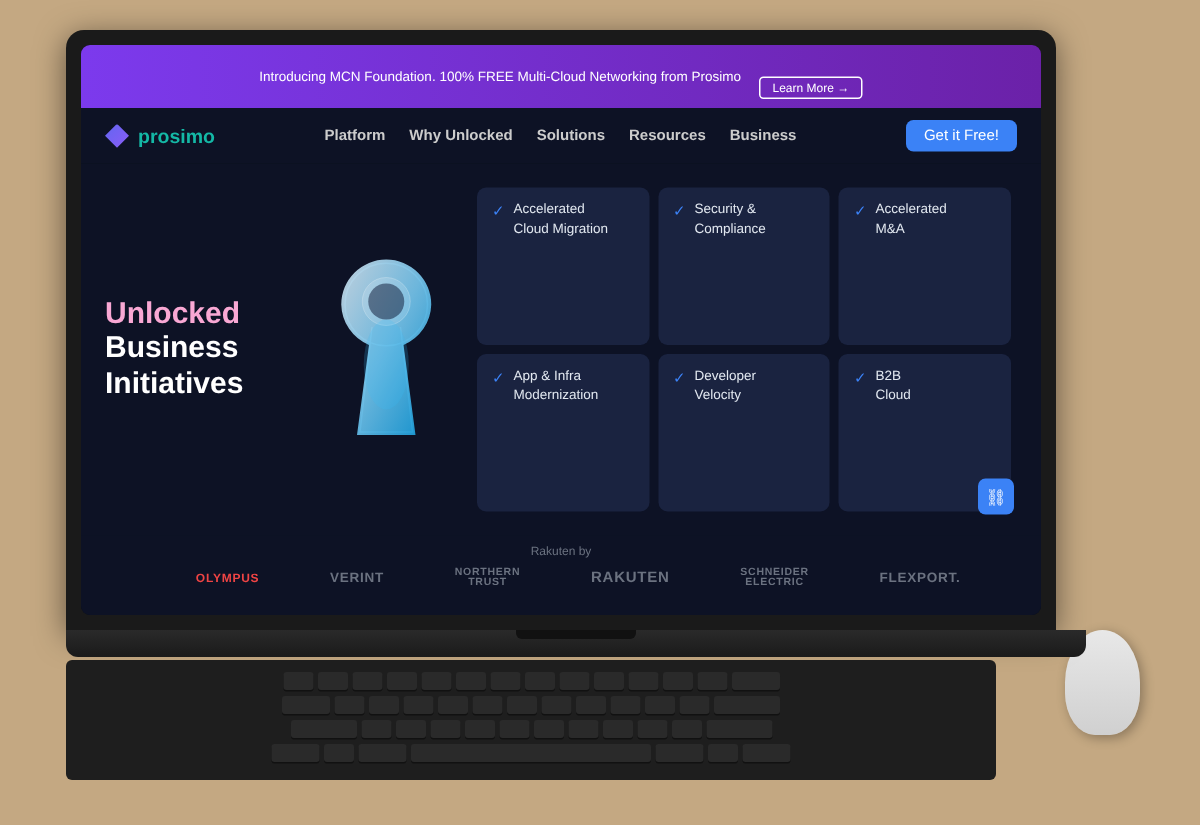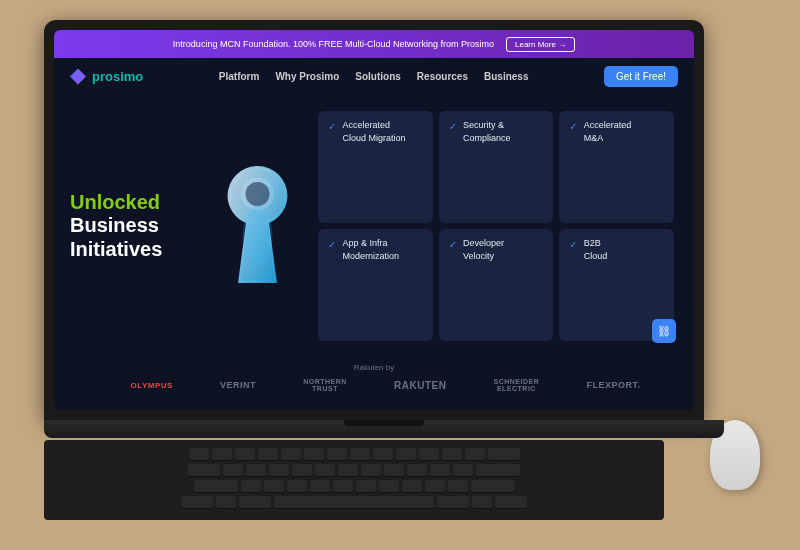--- a/index.html
+++ b/index.html
@@ -52,20 +52,21 @@
       background: transparent;
       border: 1px solid #fff;
       color: #fff;
       font-size: 8px;
       padding: 2px 8px;
       border-radius: 3px;
       cursor: pointer;
       display: flex;
       align-items: center;
       gap: 4px;
+      margin-top: 15px;
     }
 
     
     .navbar {
       background: #0d1225;
       padding: 8px 16px;
       display: flex;
       align-items: center;
       justify-content: space-between;
       min-height: 36px;
@@ -126,21 +127,21 @@
       width: 130px;
       min-width: 130px;
     }
     .hero-title-unlocked {
       color: #fff;
       font-size: 20px;
       font-weight: bold;
       line-height: 1.1;
     }
     .hero-title-unlocked span.unlocked {
-      color: #84cc16;
+      color: #f9a8d4;
     }
     .hero-title-rest {
       color: #fff;
       font-size: 20px;
       font-weight: bold;
       line-height: 1.2;
     }
 
     
     .keyhole-container {
@@ -313,21 +314,21 @@
           <button class="banner-btn">Learn More →</button>
         </div>
 
         <div class="navbar">
           <div class="nav-logo">
             <div class="logo-icon"></div>
             <span>prosimo</span>
           </div>
           <div class="nav-links">
             <span class="nav-link">Platform</span>
-            <span class="nav-link">Why Prosimo</span>
+            <span class="nav-link">Why Unlocked</span>
             <span class="nav-link">Solutions</span>
             <span class="nav-link">Resources</span>
             <span class="nav-link">Business</span>
           </div>
           <button class="nav-cta">Get it Free!</button>
         </div>
 
         <div class="hero">
           <div class="hero-content">
 

